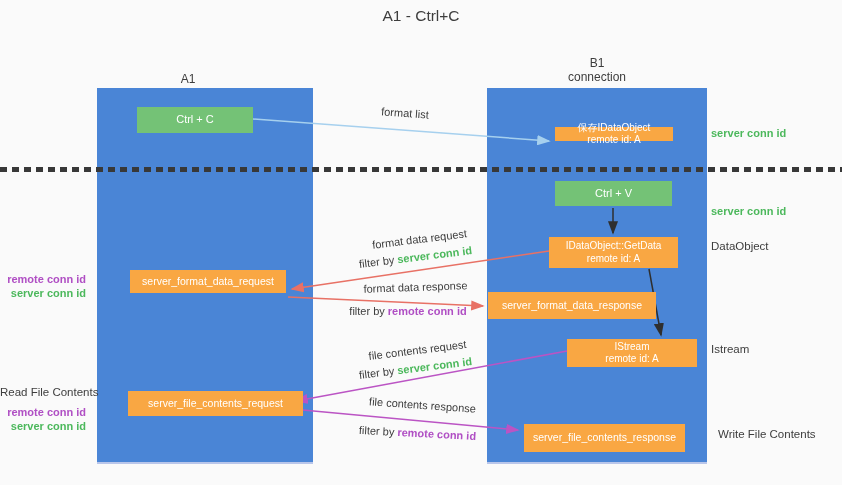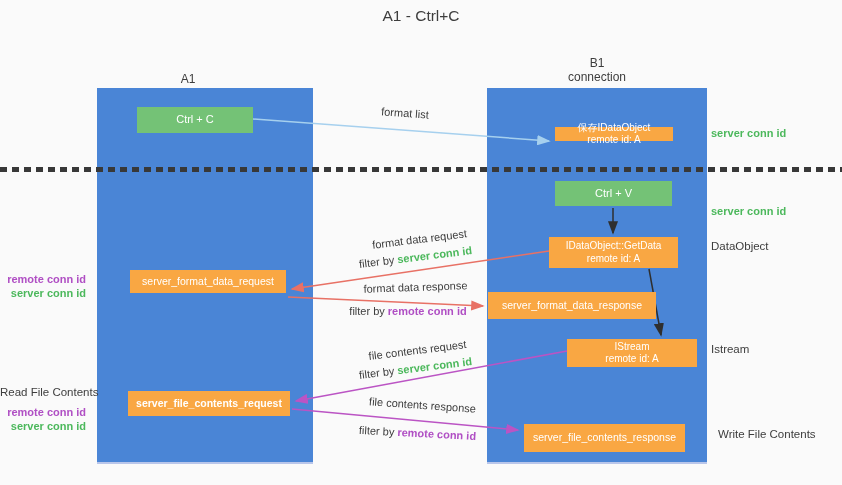--- a/index.html
+++ b/index.html
@@ -112,21 +112,21 @@
 
   <div class="box orange" style="left:488px;top:292px;width:168px;height:27px;">
     <span>server_format_data_response</span>
   </div>
 
   <div class="box orange" style="left:567px;top:339px;width:130px;height:28px;font-size:10px;">
     <span>IStream</span>
     <span>remote id: A</span>
   </div>
 
-  <div class="box orange" style="left:128px;top:391px;width:162px;height:25px;font-weight:bold;">
+  <div class="box orange" style="left:128px;top:391px;width:175px;height:25px;">
     <span>server_file_contents_request</span>
   </div>
 
   <div class="box orange" style="left:524px;top:424px;width:161px;height:28px;">
     <span>server_file_contents_response</span>
   </div>
 
   <div class="arrow-label" style="left:370px;top:107px;width:70px;transform:rotate(4deg);">format list</div>
 
   <div class="arrow-label" style="left:362px;top:233px;width:115px;transform:rotate(-7deg);">format data request</div>

